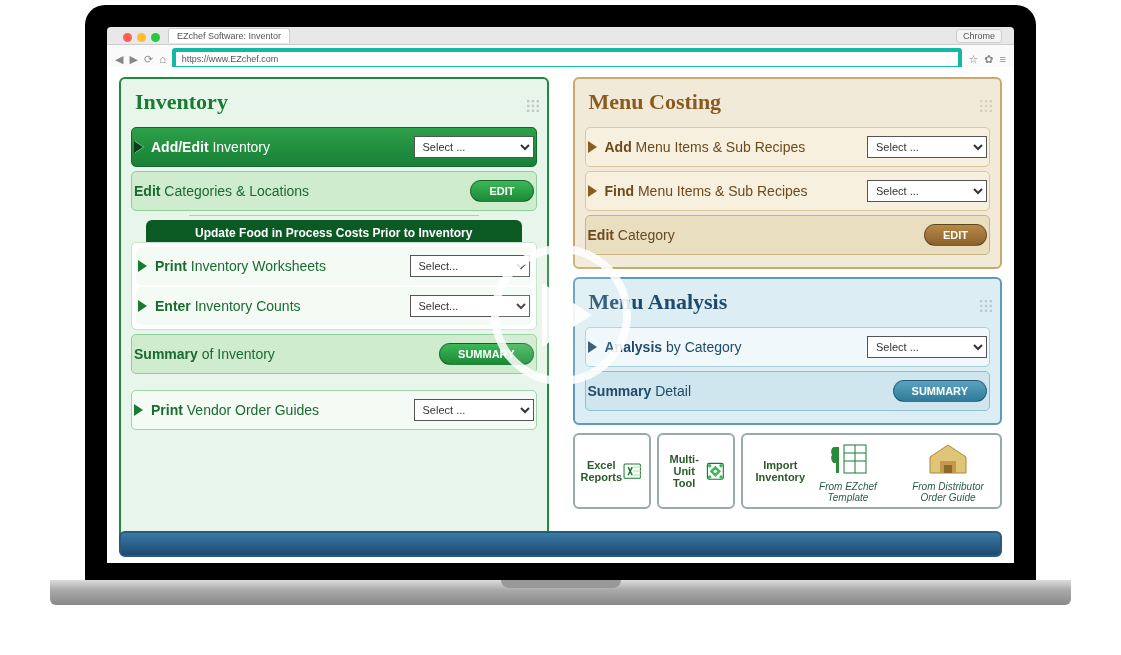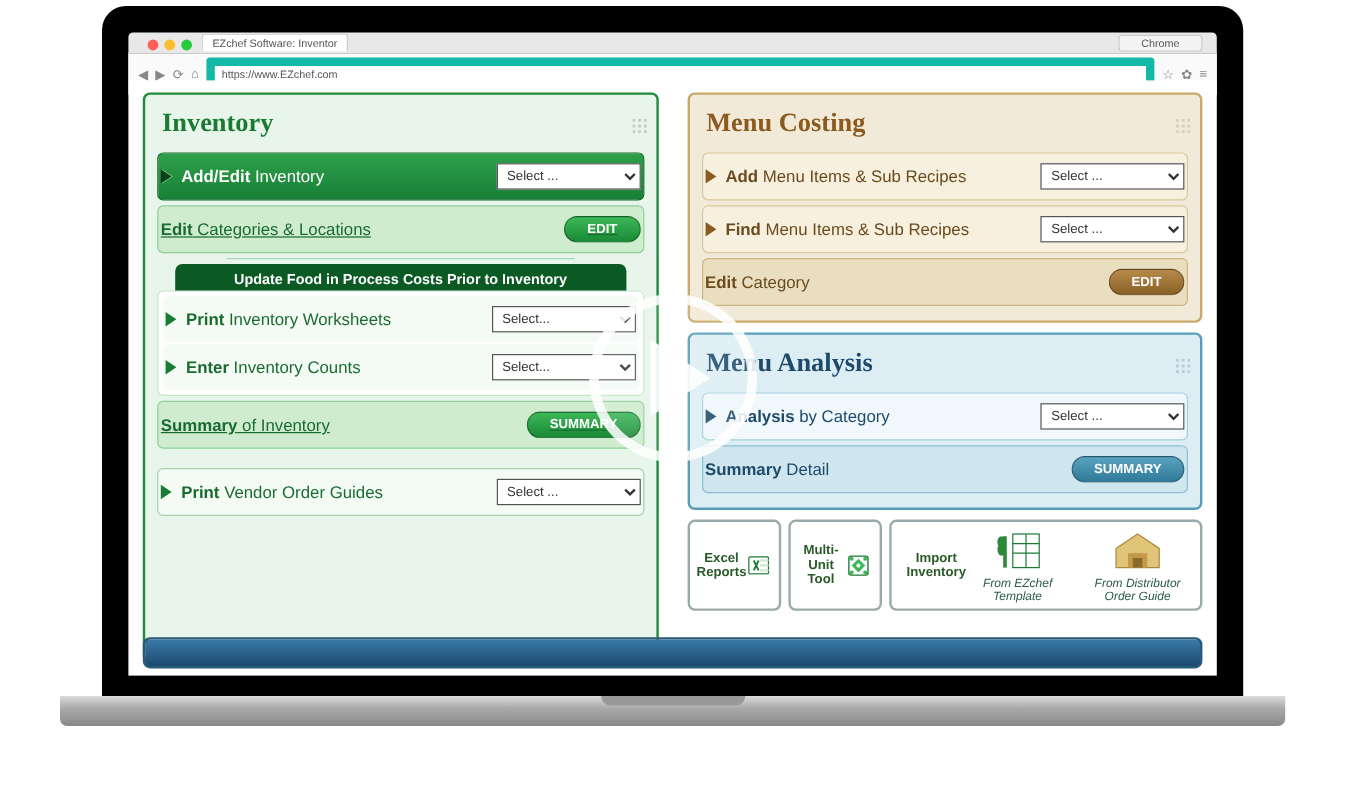--- a/index.html
+++ b/index.html
@@ -9,41 +9,41 @@
 .screen-bezel { position: absolute; left: 35px; top: 5px; right: 35px; bottom: 35px; background: #000; border-radius: 20px 20px 0 0; padding: 22px; }
 .laptop-base { position: absolute; left: 0; bottom: 15px; width: 100%; height: 25px; background: linear-gradient(to bottom, #dcdcdc, #aaa 40%, #888); border-radius: 0 0 6px 6px; }
 .laptop-base::before { content:""; position:absolute; left:50%; top:0; transform:translateX(-50%); width:120px; height:8px; background:#999; border-radius:0 0 10px 10px; }
 
 .browser-chrome { background:#e8e8e8; border-radius:4px 4px 0 0; height:40px; font-size:10px; color:#555; }
 .traffic-lights { display:flex; gap:5px; padding:6px 8px 2px; }
 .tlight { width:9px; height:9px; border-radius:50%; }
 .tl-red{background:#ff5f56}.tl-yel{background:#ffbd2e}.tl-grn{background:#27c93f}
 .tab-row { display:flex; align-items:center; padding:0 8px; }
 .browser-tab { background:#fff; border:1px solid #ccc; border-bottom:none; border-radius:3px 3px 0 0; padding:2px 8px; font-size:9px; }
-.browser-tag { margin-left:auto; background:#f4f4f4; border:1px solid #ccc; padding:1px 18px; font-size:9px; border-radius:3px; margin-right:4px; }
+.browser-tag { margin-left:auto; background:#f4f4f4; border:1px solid #ccc; padding:1px 6px; font-size:9px; border-radius:3px; margin-right:4px; }
 .addr-row { display:flex; align-items:center; gap:6px; background:#fafafa; border-top:1px solid #ccc; padding:3px 8px; }
 .nav-icn { color:#888; font-size:11px; }
-.addr-bar { flex:1; background:#fff; border:7px solid #14b8a6; border-radius:3px; padding:2px 6px; font-size:9px; color:#555; }
+.addr-bar { flex:1; background:#fff; border:4px solid #14b8a6; border-radius:3px; padding:2px 6px; font-size:9px; color:#555; }
 
 .viewport { background:#fff; height:calc(100% - 40px); padding:10px 12px; position:relative; overflow:hidden; }
 .app-grid { display:flex; gap:24px; height:100%; }
 .col { flex:1; display:flex; flex-direction:column; gap:8px; }
 
 .panel { border:2px solid; border-radius:6px; padding:6px 8px 8px; }
 .panel-green { border-color:#1f8a3b; background:#e8f5ea; }
 .panel-tan { border-color:#c9a96a; background:#f2ead9; }
 .panel-blue { border-color:#5a9db8; background:#dceef4; }
 
 .panel-title { font-family: Georgia, serif; font-weight:bold; font-size:22px; padding:4px 6px 8px; }
 .t-green{color:#1a7a32}.t-brown{color:#8b5a1e}.t-navy{color:#1e4a6b}
 
 .row-box { border:1px solid; border-radius:5px; padding:8px 2px; margin:4px 2px; display:flex; align-items:center; gap:8px; font-family:Arial,sans-serif; }
 .rb-darkgreen { background:linear-gradient(#2da04a,#188037); border-color:#0e6a2a; color:#fff; }
 .rb-lightgreen { background:#f4fbf5; border-color:#9fd3aa; color:#1a6b30; }
-.rb-greenfill { background:#cfeccf; border-color:#8fcf98; color:#1a6b30;text-decoration:underline; }
+.rb-greenfill { background:#cfeccf; border-color:#8fcf98; color:#1a6b30; }
 .rb-tan { background:#f7f0de; border-color:#d9c89d; color:#6b4a1e; }
 .rb-tanfill { background:#eadec0; border-color:#c9b484; color:#6b4a1e; }
 .rb-lblue { background:#f0f8fb; border-color:#a6cfdc; color:#1e4a6b; }
 .rb-bluefill { background:#cfe6ee; border-color:#8cbfd0; color:#1e4a6b; }
 
 .tri { width:0; height:0; border-top:6px solid transparent; border-bottom:6px solid transparent; border-left:9px solid currentColor; flex-shrink:0; }
 .rb-darkgreen .tri{border-left-color:#0e3d1c; filter:drop-shadow(1px 0 0 #7fe48c);}
 .rb-lightgreen .tri,.rb-greenfill .tri{border-left-color:#1a7a32}
 .rb-tan .tri{border-left-color:#8b5a1e}
 .rb-lblue .tri{border-left-color:#1e4a6b}

